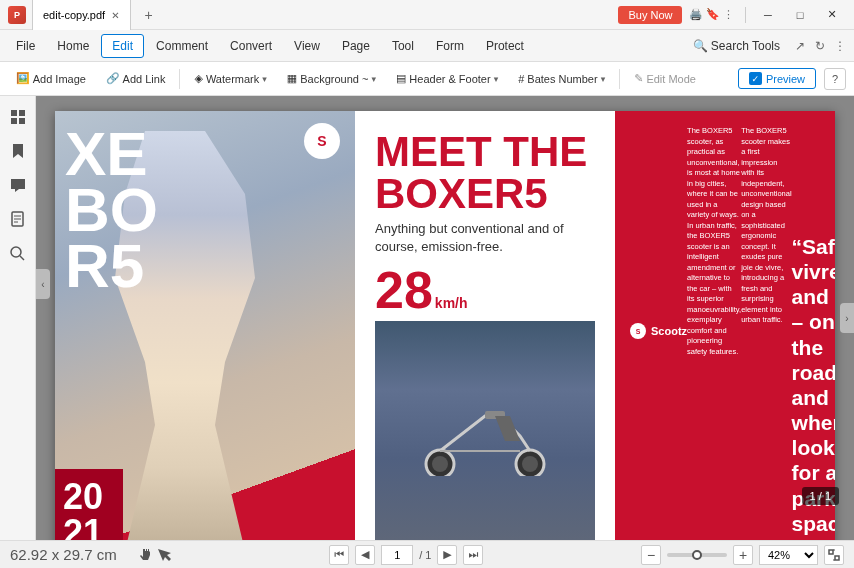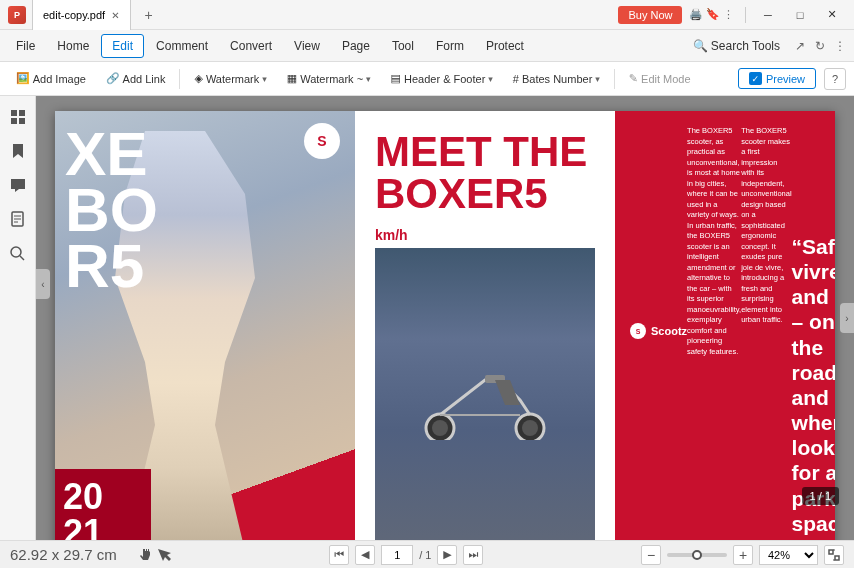--- a/index.html
+++ b/index.html
@@ -42,28 +42,28 @@
     
     .doc-area { flex: 1; background: #878787; display: flex; flex-direction: column; align-items: center; position: relative; overflow: hidden; }
     .doc-scroll { flex: 1; display: flex; align-items: flex-start; justify-content: center; padding: 15px; overflow: auto; width: 100%; }
     
     
     .pdf-page { width: 780px; min-height: 450px; background: white; box-shadow: 0 2px 10px rgba(0,0,0,0.4); position: relative; display: flex; overflow: hidden; }
     
     
     .pdf-left { width: 300px; background: #c8102e; position: relative; flex-shrink: 0; overflow: hidden; }
     .boxer5-large { font-size: 62px; font-weight: 900; color: white; line-height: 0.9; position: absolute; top: 15px; left: 10px; }
-    .year-box { position: absolute; bottom: 0; left: 0; width: 96px; background: #a00020; padding: 10px 8px; }
+    .year-box { position: absolute; bottom: 0; left: 0; width: 68px; background: #a00020; padding: 10px 8px; }
     .year-text { font-size: 36px; font-weight: 900; color: white; line-height: 1; }
     .scooter-logo { position: absolute; top: 12px; right: 15px; }
     .logo-circle { width: 36px; height: 36px; background: white; border-radius: 50%; display: flex; align-items: center; justify-content: center; font-weight: 900; font-size: 14px; color: #c8102e; }
     
     
     .pdf-middle { flex: 1; background: white; padding: 20px 20px 10px; display: flex; flex-direction: column; position: relative; }
-    .meet-text { font-size: 42px; font-weight: 900; color: #c8102e; line-height: 1; margin-bottom: 12px; }
+    .meet-text { font-size: 42px; font-weight: 900; color: #c8102e; line-height: 1; margin-bottom: 5px; }
     .tagline { font-size: 13px; color: #333; margin-bottom: 8px; line-height: 1.4; }
     .speed-block { display: flex; align-items: baseline; gap: 2px; }
     .speed-num { font-size: 52px; font-weight: 900; color: #c8102e; line-height: 1; }
     .speed-unit { font-size: 14px; font-weight: 600; color: #c8102e; }
     .bottom-img { flex: 1; background: #ddd; margin-top: 5px; min-height: 80px; display: flex; align-items: center; justify-content: center; overflow: hidden; position: relative; }
     
     
     .pdf-right { width: 220px; background: #c8102e; flex-shrink: 0; padding: 15px; display: flex; flex-direction: row; }
     .scootz-logo-right { display: flex; align-items: center; gap: 5px; margin-bottom: 10px; }
     .scootz-circle { width: 16px; height: 16px; background: white; border-radius: 50%; display: flex; align-items: center; justify-content: center; font-size: 7px; font-weight: 900; color: #c8102e; }
@@ -150,21 +150,21 @@
     <span>Add Link</span>
   </button>
   <div class="toolbar-sep"></div>
   <button class="toolbar-btn">
     <span>◈</span>
     <span>Watermark</span>
     <span class="arrow">▾</span>
   </button>
   <button class="toolbar-btn">
     <span>▦</span>
-    <span>Watermark ~</span>
+    <span>Background ~</span>
     <span class="arrow">▾</span>
   </button>
   <button class="toolbar-btn">
     <span>▤</span>
     <span>Header &amp; Footer</span>
     <span class="arrow">▾</span>
   </button>
   <button class="toolbar-btn">
     <span>#</span>
     <span>Bates Number</span>
@@ -251,21 +251,23 @@
             <div class="year-text">20</div>
             <div class="year-text">21</div>
           </div>
         </div>
 
         <div class="pdf-middle">
           <div class="meet-text">
             <div>MEET THE</div>
             <div>BOXER5</div>
           </div>
+          <div class="tagline">Anything but conventional and of course, emission-free.</div>
           <div class="speed-block">
+            <span class="speed-num">28</span>
             <span class="speed-unit">km/h</span>
           </div>
 
           <div class="bottom-img">
             <div style="width:100%; height:100%; background: linear-gradient(to bottom, #405870 0%, #607090 30%, #506080 60%, #606878 100%); display:flex; align-items:center; justify-content:center;">
 
               <svg width="150" height="80" viewBox="0 0 150 80" fill="none">
                 <ellipse cx="30" cy="68" rx="14" ry="14" stroke="#ccc" stroke-width="3" fill="#333"></ellipse>
                 <ellipse cx="30" cy="68" rx="8" ry="8" fill="#555"></ellipse>
                 <ellipse cx="120" cy="68" rx="14" ry="14" stroke="#ccc" stroke-width="3" fill="#333"></ellipse>

